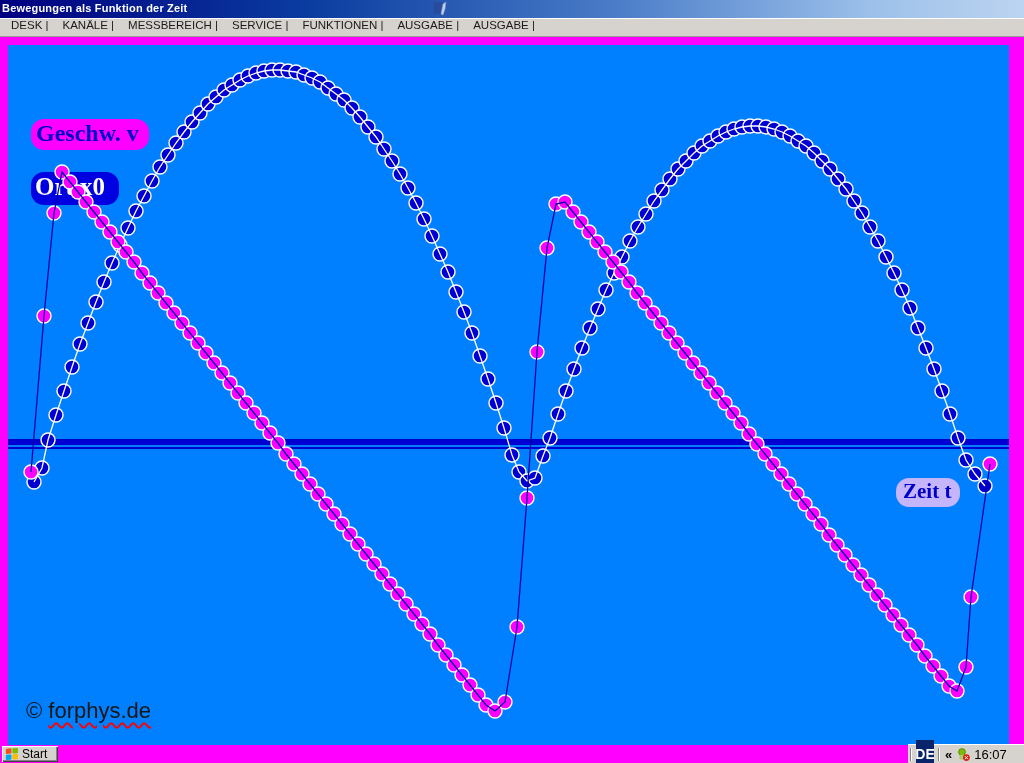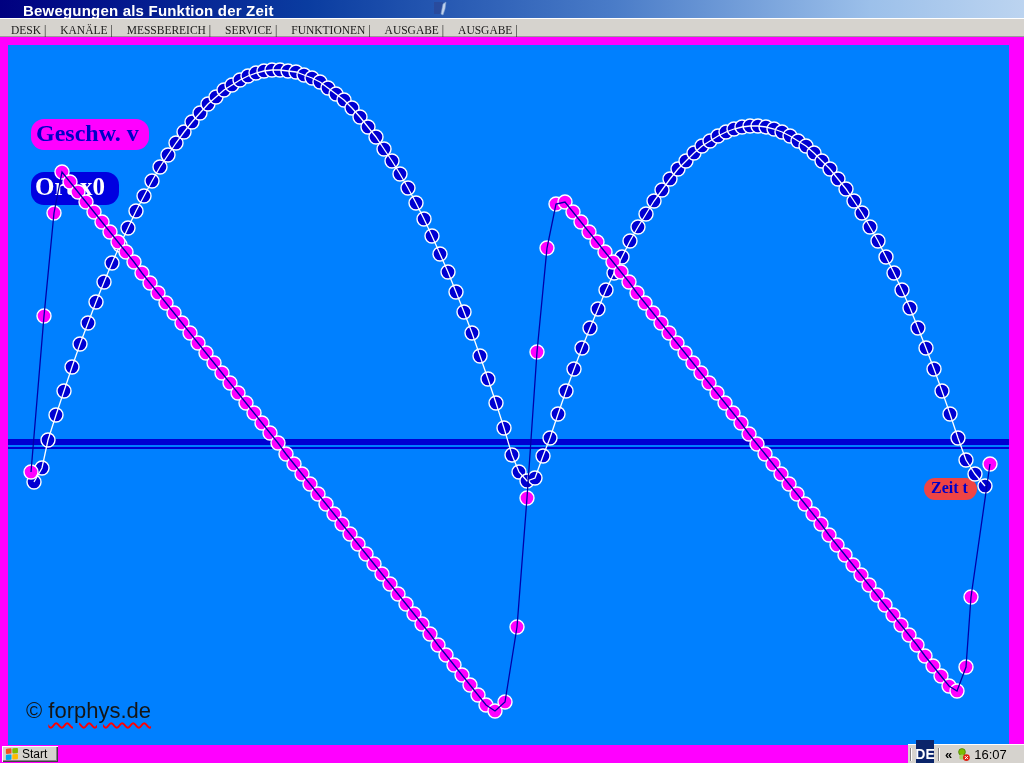--- a/index.html
+++ b/index.html
@@ -1,37 +1,37 @@
 <!DOCTYPE html>
 <html><head>
 <meta charset="utf-8">
 <style>
   html,body{margin:0;padding:0;background:#555;}
   .screen{position:relative;width:1024px;height:763px;overflow:hidden;
           font-family:"Liberation Sans",sans-serif;background:#FF00FF;}
   
   .titlebar{position:absolute;left:0;top:0;width:1024px;height:18px;
     background:linear-gradient(to right,#000080 0%,#0a3ca0 30%,#4a7cc8 60%,#9cc0ea 85%,#bcd4f0 100%);}
-  .titlebar .title-text{position:absolute;left:23px;top:2px;color:#ffffff;
-    font-size:15px;font-weight:bold;letter-spacing:.2px;white-space:nowrap;}
+  .titlebar .title-text{position:absolute;left:2px;top:2px;color:#ffffff;
+    font-size:11px;font-weight:bold;letter-spacing:.2px;white-space:nowrap;}
   .cursor-artifact{position:absolute;left:433px;top:1px;width:16px;height:15px;opacity:.85;}
   
   .menubar{position:absolute;left:0;top:18px;width:1024px;height:19px;background:#d6d3ce;
     border-top:1px solid #ffffff;border-bottom:1px solid #9a9a9a;box-sizing:border-box;
-    display:flex;align-items:flex-end;padding-left:5px;font-family:Liberation Serif, serif;}
+    display:flex;align-items:flex-start;padding-left:5px;}
   .menu-item{font-size:11.5px;color:#1a1a1a;padding:0 8px 0 6px;white-space:pre;cursor:default;}
   
   .plot-frame{position:absolute;left:0;top:37px;width:1024px;height:726px;background:#FF00FF;}
   .plot-area{position:absolute;left:8px;top:8px;width:1001px;height:700px;background:#0080FF;overflow:hidden;}
   .plot-label{position:absolute;font-family:"Liberation Serif",serif;font-weight:bold;white-space:nowrap;border-radius:13px;}
   .label-velocity{left:23px;top:74px;background:#FF00FF;color:#0000C8;font-size:24px;
     padding:1px 10px 3px 5px;}
   .label-position{left:23px;top:127px;background:#0000E0;color:#ffffff;font-size:25px;
     padding:1px 14px 4px 4px;}
-  .label-time{left:916px;top:433px;background:#ef4444;color:#0000C8;font-size:16px;
+  .label-time{left:888px;top:433px;background:#c4b5fd;color:#0000C8;font-size:21px;
     padding:1px 9px 3px 7px;}
   .watermark{position:absolute;left:18px;top:653px;color:#151515;font-size:22px;
     font-family:"Liberation Sans",sans-serif;}
   .watermark .wavy{text-decoration-line:underline;text-decoration-style:wavy;
     text-decoration-color:#ff0000;text-decoration-thickness:1.5px;text-underline-offset:4px;}
   .chart-svg{position:absolute;left:0;top:0;}
   
   .start-btn{position:absolute;left:2px;top:746px;width:56px;height:16px;background:#d6d3ce;
     box-shadow:inset 1px 1px 0 #ffffff, inset -1px -1px 0 #404040, inset -2px -2px 0 #848284;
     display:flex;align-items:center;gap:3px;padding-left:3px;box-sizing:border-box;cursor:pointer;}

